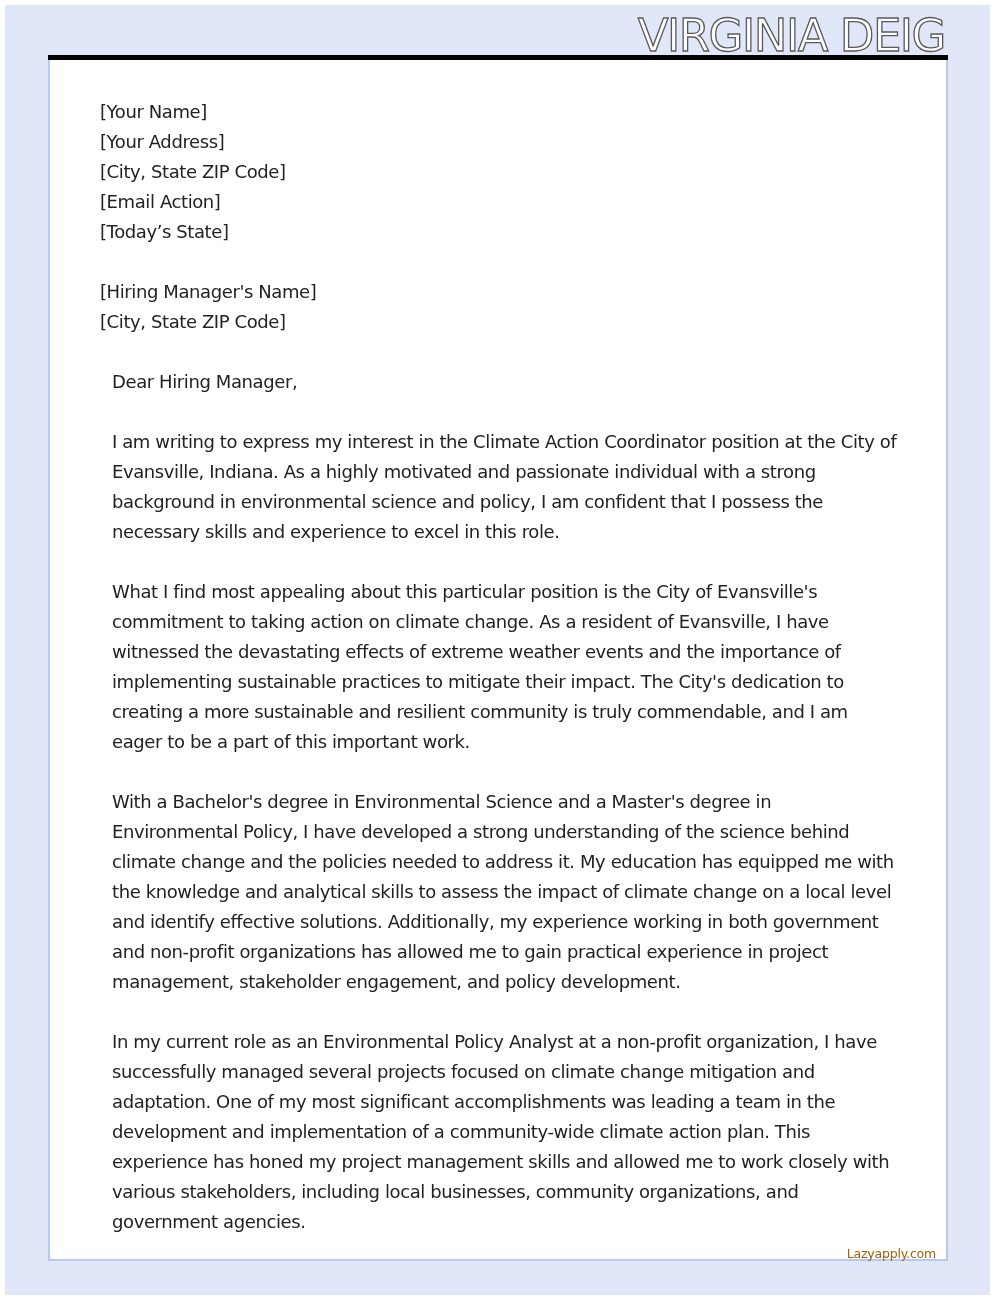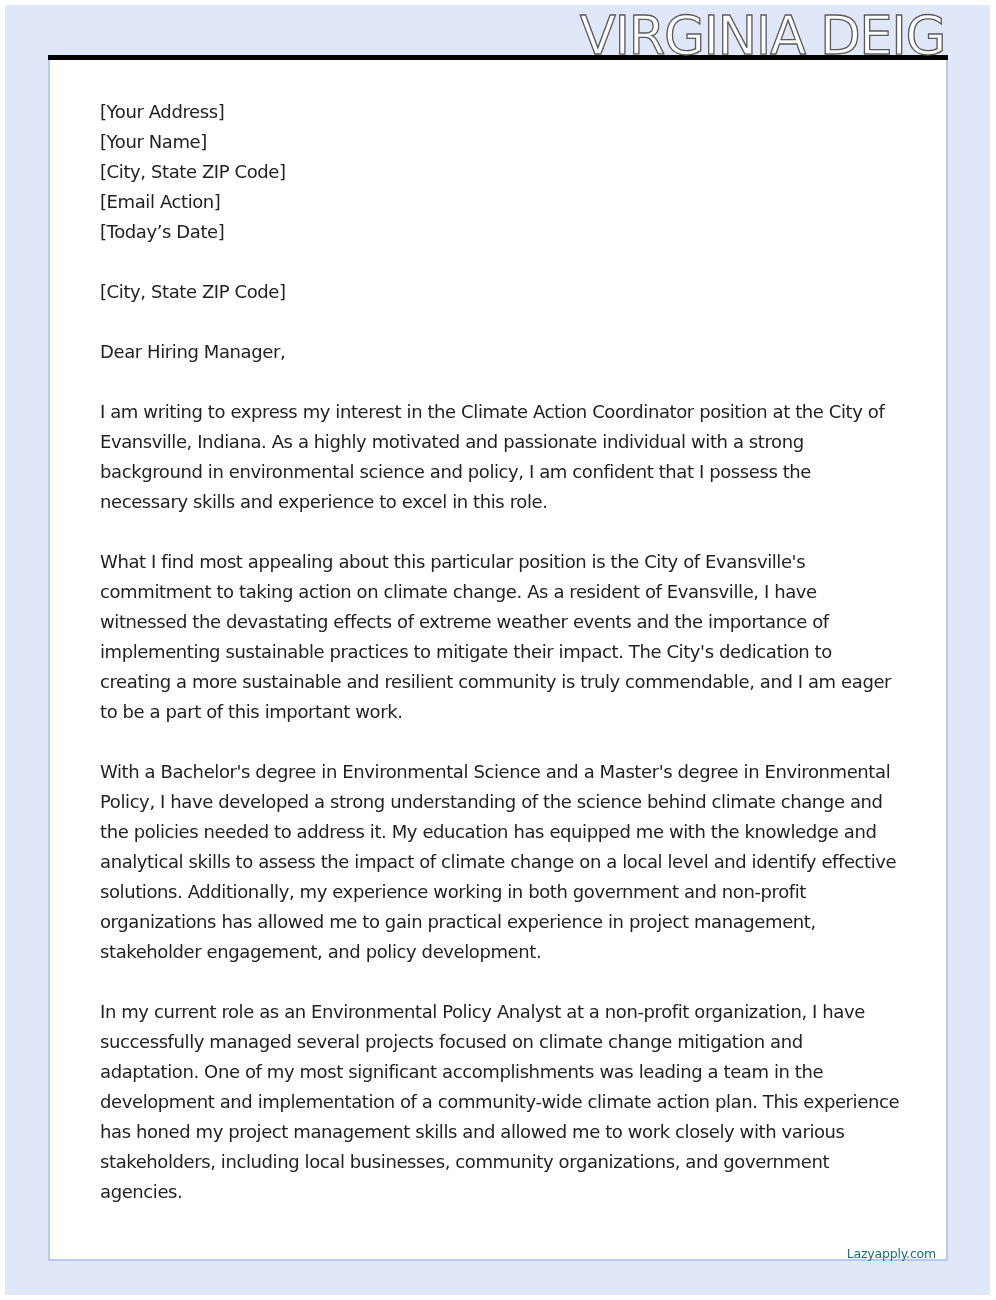--- a/index.html
+++ b/index.html
@@ -1,52 +1,53 @@
 <!DOCTYPE html>
 <html><head>
 <meta charset="utf-8">
 <style>
   html, body { margin: 0; padding: 0; background: #ffffff; }
   body { width: 996px; height: 1300px; position: relative; overflow: hidden;
          font-family: "DejaVu Sans", sans-serif; }
   .frame { position: absolute; left: 5px; top: 5px; width: 985px; height: 1290px;
            background: #dfe7f9; }
-  .title { position: absolute; right: 51px; top: 12px; font-size: 53px; line-height: 48px;
+  .title { position: absolute; right: 51px; top: 12px; font-size: 45px; line-height: 48px;
            letter-spacing: -1.5px; color: #ffffff;
            -webkit-text-stroke: 1.3px #5a5a5a; font-family: "DejaVu Sans", sans-serif; }
   .rule { position: absolute; left: 48px; top: 55px; width: 900px; height: 5px; background: #000000; }
   .page { position: absolute; left: 48px; top: 60px; width: 896px; height: 1199px;
           background: #ffffff; border-left: 2px solid #b7cbf2; border-right: 2px solid #b7cbf2;
           border-bottom: 2px solid #b7cbf2; }
   .content { position: absolute; left: 100px; top: 97px; width: 800px;
              font-size: 18px; line-height: 30px; color: #222222; letter-spacing: -0.4px; }
   .content .line { display: block; white-space: nowrap; }
   .content .blank { display: block; height: 30px; }
-  .content p { margin: 0 0 30px 0; }
-  .watermark { position: absolute; right: 60px; top: 1246px; font-size: 12.5px; color: #0f766e;
+  .content p { margin: 0 0 30px 12px; }
+  .watermark { position: absolute; right: 60px; top: 1246px; font-size: 12.5px; color: #a16207;
                letter-spacing: -0.2px; }
 </style>
 </head>
 <body>
 
 <div class="frame"></div>
 <div class="page"></div>
 <div class="rule"></div>
 <div class="title">VIRGINIA DEIG</div>
 
 <div class="content">
   <div>
+    <span class="line">[Your Name]</span>
     <span class="line">[Your Address]</span>
-    <span class="line">[Your Name]</span>
     <span class="line">[City, State ZIP Code]</span>
     <span class="line">[Email Action]</span>
-    <span class="line">[Today’s Date]</span>
+    <span class="line">[Today’s State]</span>
   </div>
   <span class="blank"></span>
   <div>
+    <span class="line">[Hiring Manager's Name]</span>
     <span class="line">[City, State ZIP Code]</span>
   </div>
   <span class="blank"></span>
   <p>Dear Hiring Manager,</p>
   <p>I am writing to express my interest in the Climate Action Coordinator position at the City of Evansville, Indiana. As a highly motivated and passionate individual with a strong background in environmental science and policy, I am confident that I possess the necessary skills and experience to excel in this role.</p>
   <p>What I find most appealing about this particular position is the City of Evansville's commitment to taking action on climate change. As a resident of Evansville, I have witnessed the devastating effects of extreme weather events and the importance of implementing sustainable practices to mitigate their impact. The City's dedication to creating a more sustainable and resilient community is truly commendable, and I am eager to be a part of this important work.</p>
   <p>With a Bachelor's degree in Environmental Science and a Master's degree in Environmental Policy, I have developed a strong understanding of the science behind climate change and the policies needed to address it. My education has equipped me with the knowledge and analytical skills to assess the impact of climate change on a local level and identify effective solutions. Additionally, my experience working in both government and non-profit organizations has allowed me to gain practical experience in project management, stakeholder engagement, and policy development.</p>
   <p>In my current role as an Environmental Policy Analyst at a non-profit organization, I have successfully managed several projects focused on climate change mitigation and adaptation. One of my most significant accomplishments was leading a team in the development and implementation of a community-wide climate action plan. This experience has honed my project management skills and allowed me to work closely with various stakeholders, including local businesses, community organizations, and government agencies.</p>
 </div>
 

